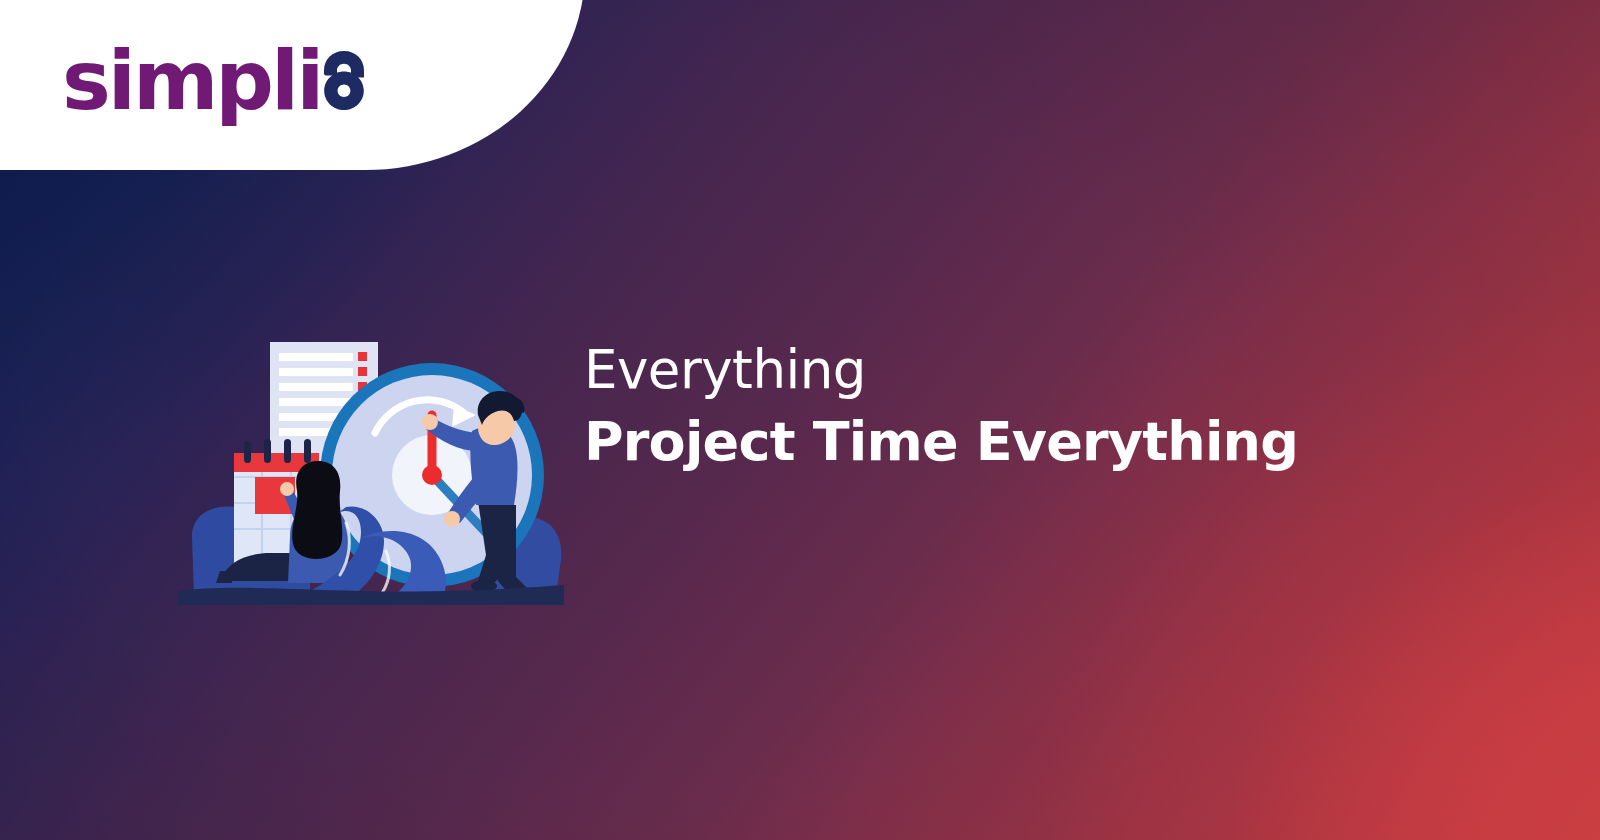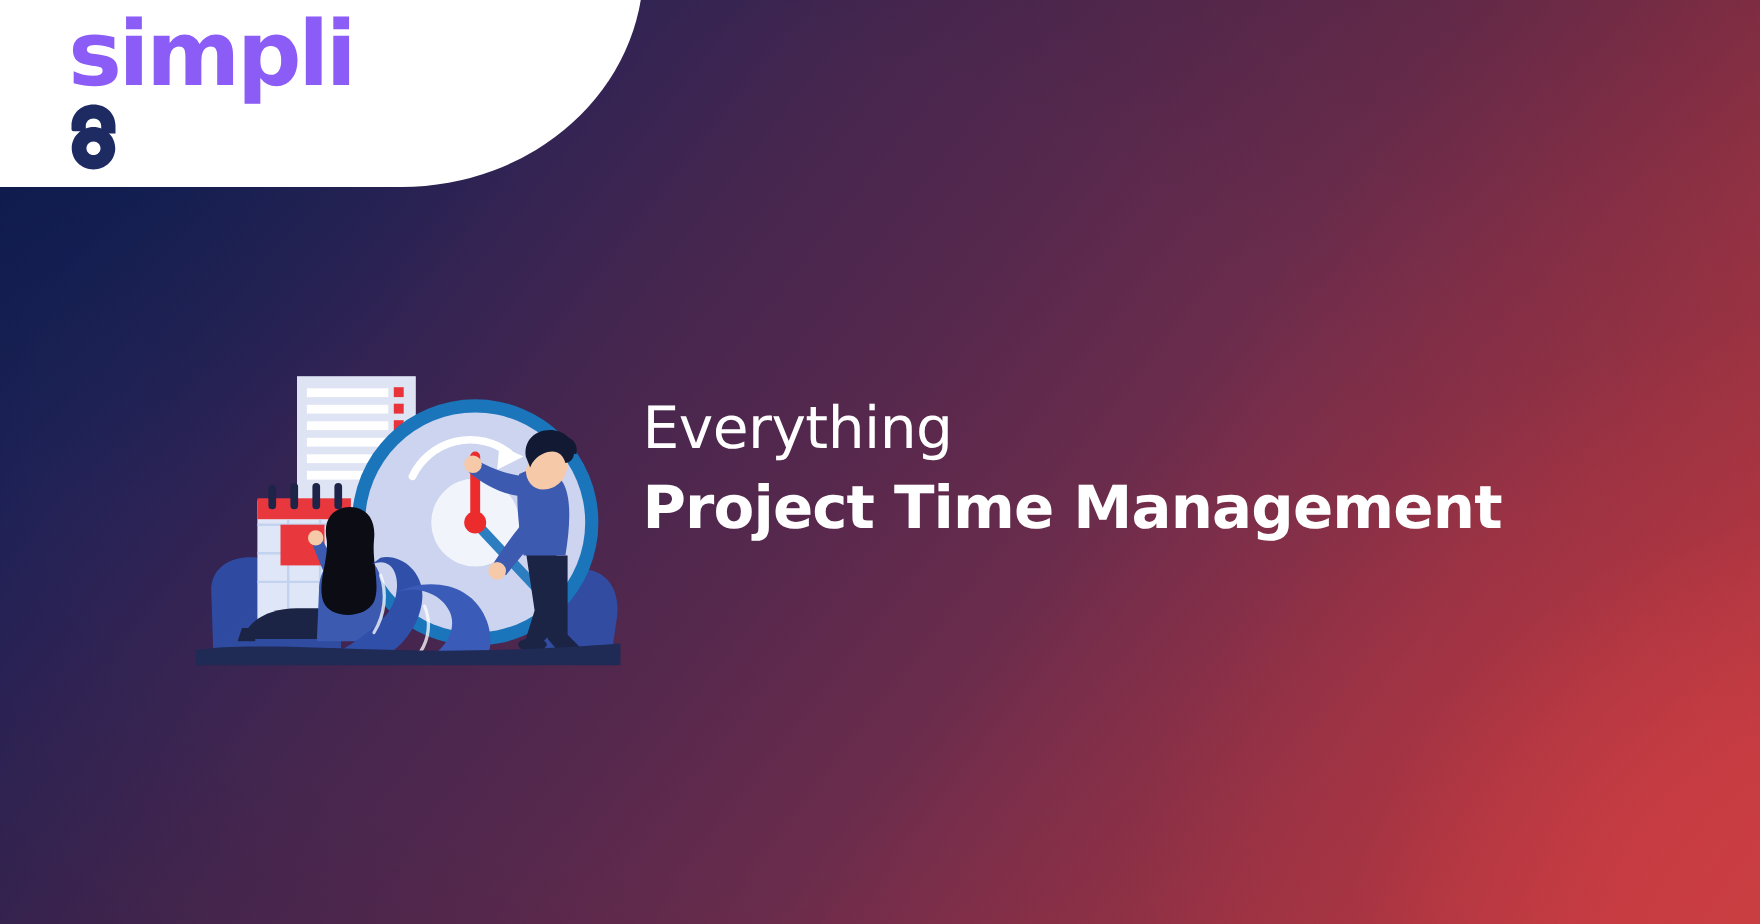--- a/index.html
+++ b/index.html
@@ -78,40 +78,39 @@
     top: 68px;
     height: 86px;
     display: flex;
     align-items: center;
   }
   .logo-text {
     font-family: "DejaVu Sans", sans-serif;
     font-weight: bold;
     font-size: 82px;
     letter-spacing: -3px;
-    color: #8b5cf6;
+    color: #701a75;
     line-height: 1;
     display: flex;
     align-items: baseline;
-    flex-direction: column;
   }
   .logo-a-slot {
     display: inline-block;
     position: relative;
     width: 46px;
     height: 62px;
     vertical-align: baseline;
   }
   .logo-a-slot svg { position: absolute; left: 0; bottom: -4px; }
 
   
   .headline {
     position: absolute;
     left: 584px;
-    top: 354px;
+    top: 334px;
     width: 860px;
     color: #ffffff;
   }
   .hl-line {
     font-family: "DejaVu Sans", sans-serif;
     font-size: 53px;
     line-height: 72px;
     font-weight: normal;
     letter-spacing: -0.5px;
     white-space: nowrap;
@@ -153,21 +152,21 @@
                 <path d="M23 24.5 C12.1 24.5 3.2 33.1 3.2 43.8 C3.2 54.5 12.1 63.1 23 63.1 C33.9 63.1 42.8 54.5 42.8 43.8 C42.8 33.1 33.9 24.5 23 24.5 Z M23 37.6 C26.6 37.6 29.4 40.4 29.4 43.8 C29.4 47.2 26.6 50 23 50 C19.4 50 16.6 47.2 16.6 43.8 C16.6 40.4 19.4 37.6 23 37.6 Z"></path>
               </g>
             </svg>
           </span>
       </div>
     </div>
   </div>
 
   <div class="headline">
     <div class="hl-line">Everything</div>
-    <div class="hl-line bold">Project Time Management</div>
+    <div class="hl-line bold">Project Time Everything</div>
   </div>
 
   <div class="illustration">
     <svg width="420" height="300" viewBox="0 0 420 300" xmlns="http://www.w3.org/2000/svg">
 
       <g>
         <path d="M32 232 C32 206 58 198 80 203 C98 207 104 222 118 226 C136 231 150 245 150 262 L150 290 L34 290 Z" fill="#2f4fa8" opacity="0.92"></path>
         <path d="M330 240 C336 214 364 206 384 216 C400 224 404 244 400 262 L396 290 L320 290 Z" fill="#2f4fa8" opacity="0.92"></path>
       </g>
 

